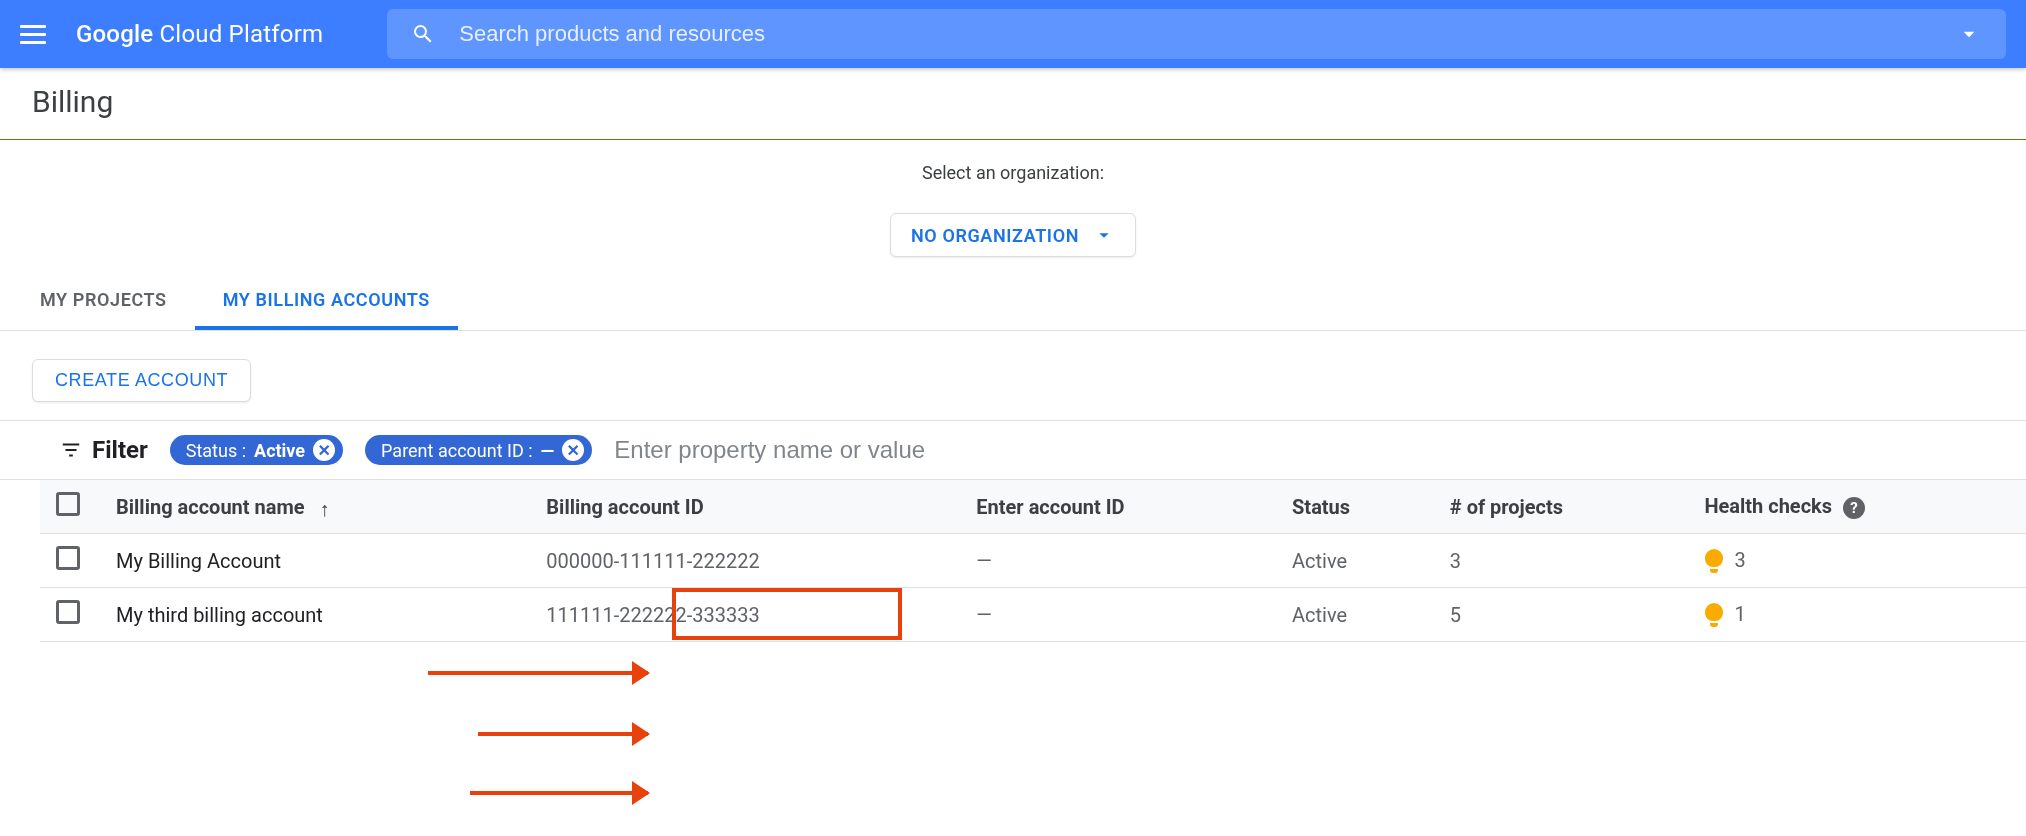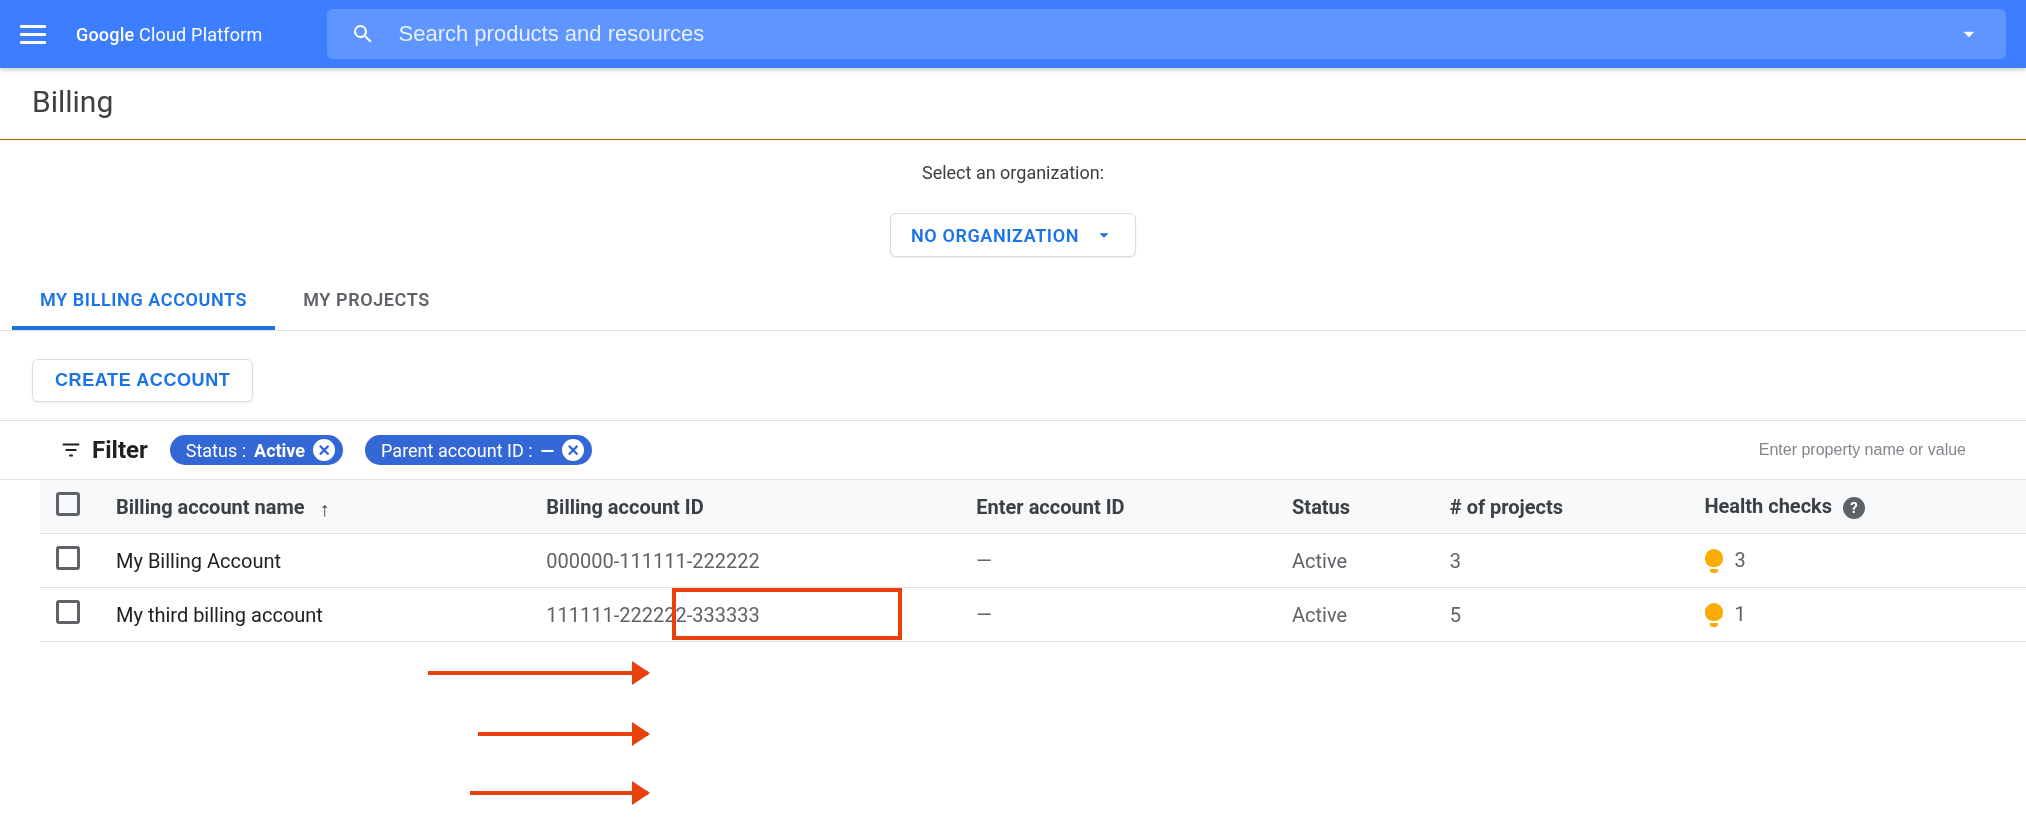--- a/index.html
+++ b/index.html
@@ -8,21 +8,21 @@
 
   
   .topbar {
     display: flex; align-items: center;
     height: 68px; background: #3c7eff; color: #fff;
     padding: 0 20px; gap: 24px;
     box-shadow: 0 2px 4px rgba(0,0,0,.2);
   }
   .hamburger { width: 32px; height: 32px; display: flex; flex-direction: column; justify-content: center; gap: 5px; cursor: pointer; }
   .hamburger span { display:block; height:3px; background:#fff; border-radius:1px; width: 26px; }
-  .brand { font-size: 18px; font-weight: 400; letter-spacing: .2px; white-space: nowrap; }
+  .brand { font-size: 24px; font-weight: 400; letter-spacing: .2px; white-space: nowrap; }
   .brand b { font-weight: 500; }
   .searchbar {
     flex: 1; display:flex; align-items:center;
     background: rgba(255,255,255,.18); border-radius: 6px;
     height: 50px; padding: 0 24px; gap: 24px; margin-left: 40px;
   }
   .searchbar svg { flex: none; }
   .searchbar input {
     flex:1; border:none; background:transparent; outline:none;
     font-size: 22px; color: #0f172a;
@@ -52,42 +52,42 @@
     padding: 14px 28px 16px; font-size: 18px; font-weight: 600;
     letter-spacing: .6px; color:#5f6368; cursor:pointer;
     border-bottom: 4px solid transparent;
   }
   .tab.active { color:#1a73e8; border-bottom-color:#1a73e8; }
 
   
   .actions-row { padding: 28px 32px 18px; border-bottom: 1px solid #e0e0e0; }
   .create-btn {
     border:1px solid #dadce0; background:#fff; border-radius:6px;
-    padding: 10px 22px; font-size:18px; font-weight:700; letter-spacing:.6px;
+    padding: 10px 22px; font-size:18px; font-weight:400; letter-spacing:.6px;
     color:#1a73e8; cursor:pointer; box-shadow: 0 1px 2px rgba(0,0,0,.08);
   }
 
   
   .filter-row {
     display:flex; align-items:center; gap: 22px;
     padding: 14px 60px; border-bottom: 1px solid #e0e0e0;
   }
   .filter-icon { display:flex; align-items:center; gap: 10px; font-size: 24px; font-weight:700; }
   .chip {
     display:inline-flex; align-items:center; gap:8px;
     background:#3367d6; color:#fff; border-radius: 999px;
     padding: 4px 8px 4px 16px; font-size: 18px; cursor:pointer;
   }
   .chip .x {
     background:#fff; color:#3367d6; border-radius:50%;
     width:22px; height:22px; display:flex; align-items:center; justify-content:center;
     font-size:16px; font-weight:700;
   }
   .filter-input {
-    border:none; outline:none; font-size:16px; color:#5f6368; flex:1;text-align:right;
+    border:none; outline:none; font-size:24px; color:#5f6368; flex:1;
   }
   .filter-input::placeholder { color:#80868b; }
 
   
   .tbl { width: calc(100% - 40px); margin-left:40px; border-collapse: collapse; }
   .tbl th, .tbl td {
     text-align:left; padding: 12px 16px; font-size:20px; border-bottom:1px solid #e0e0e0;
     vertical-align: middle;
   }
   .tbl thead th { background:#f8f9fa; color:#3c4043; font-weight:700; }
@@ -162,22 +162,22 @@
     <div class="orgrow-label">Select an organization:</div>
     <div class="org-select">
       <span>NO ORGANIZATION</span>
       <svg width="22" height="22" viewBox="0 0 24 24">
           <path d="M7 10l5 5 5-5z"></path>
         </svg>
     </div>
   </div>
 
   <div class="tabs">
+    <div class="tab">MY PROJECTS</div>
     <div class="tab active">MY BILLING ACCOUNTS</div>
-    <div class="tab">MY PROJECTS</div>
   </div>
 
   <div class="actions-row">
     <button class="create-btn">CREATE ACCOUNT</button>
   </div>
 
   <div class="filter-row">
     <div class="filter-icon">
       <svg width="22" height="22" viewBox="0 0 24 24" fill="#202124">
           <path d="M3 5h18v2H3zm3 6h12v2H6zm4 6h4v2h-4z"></path>

